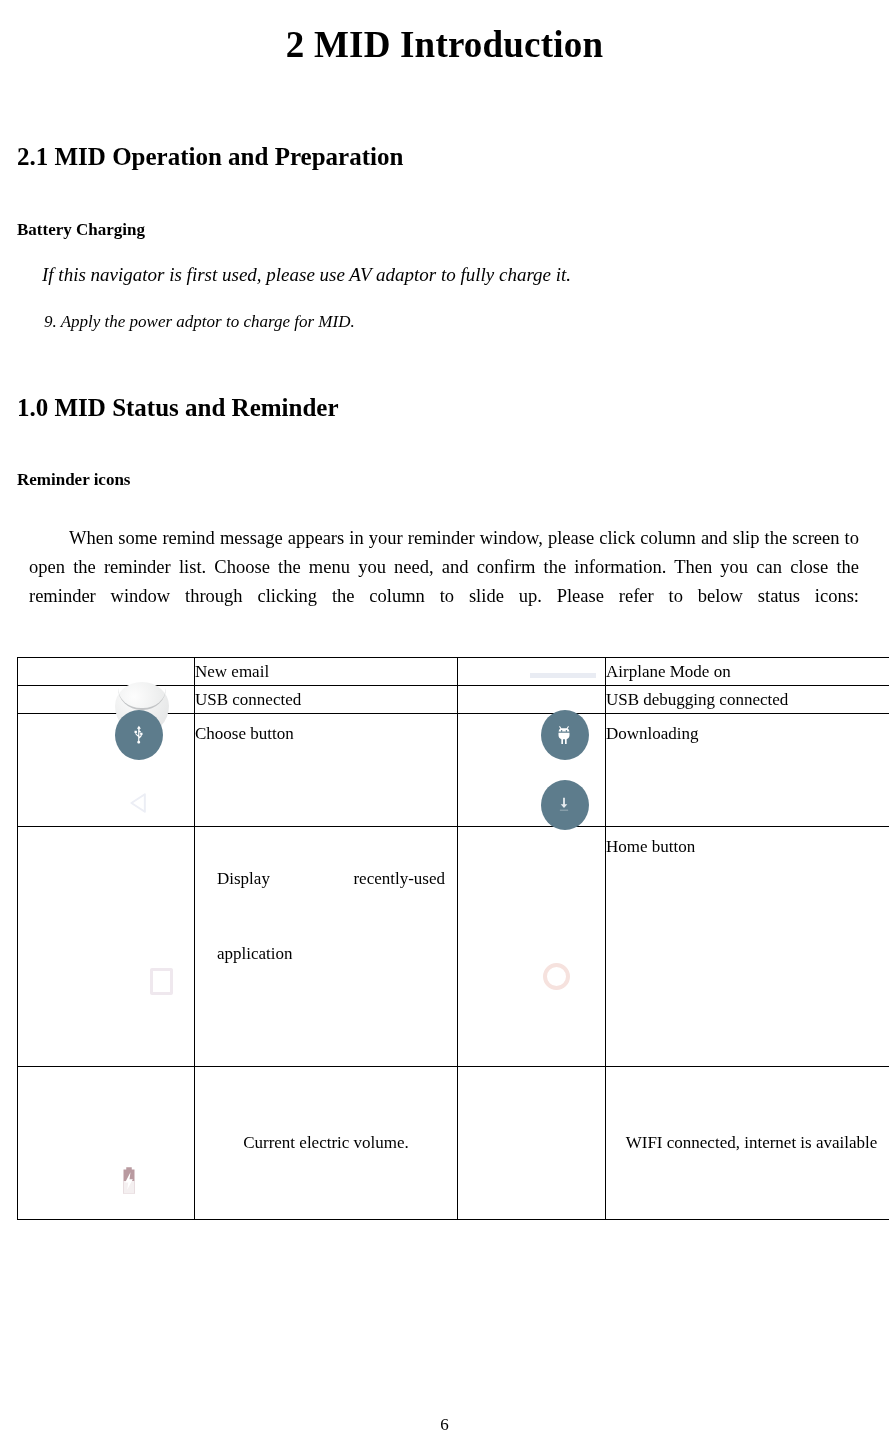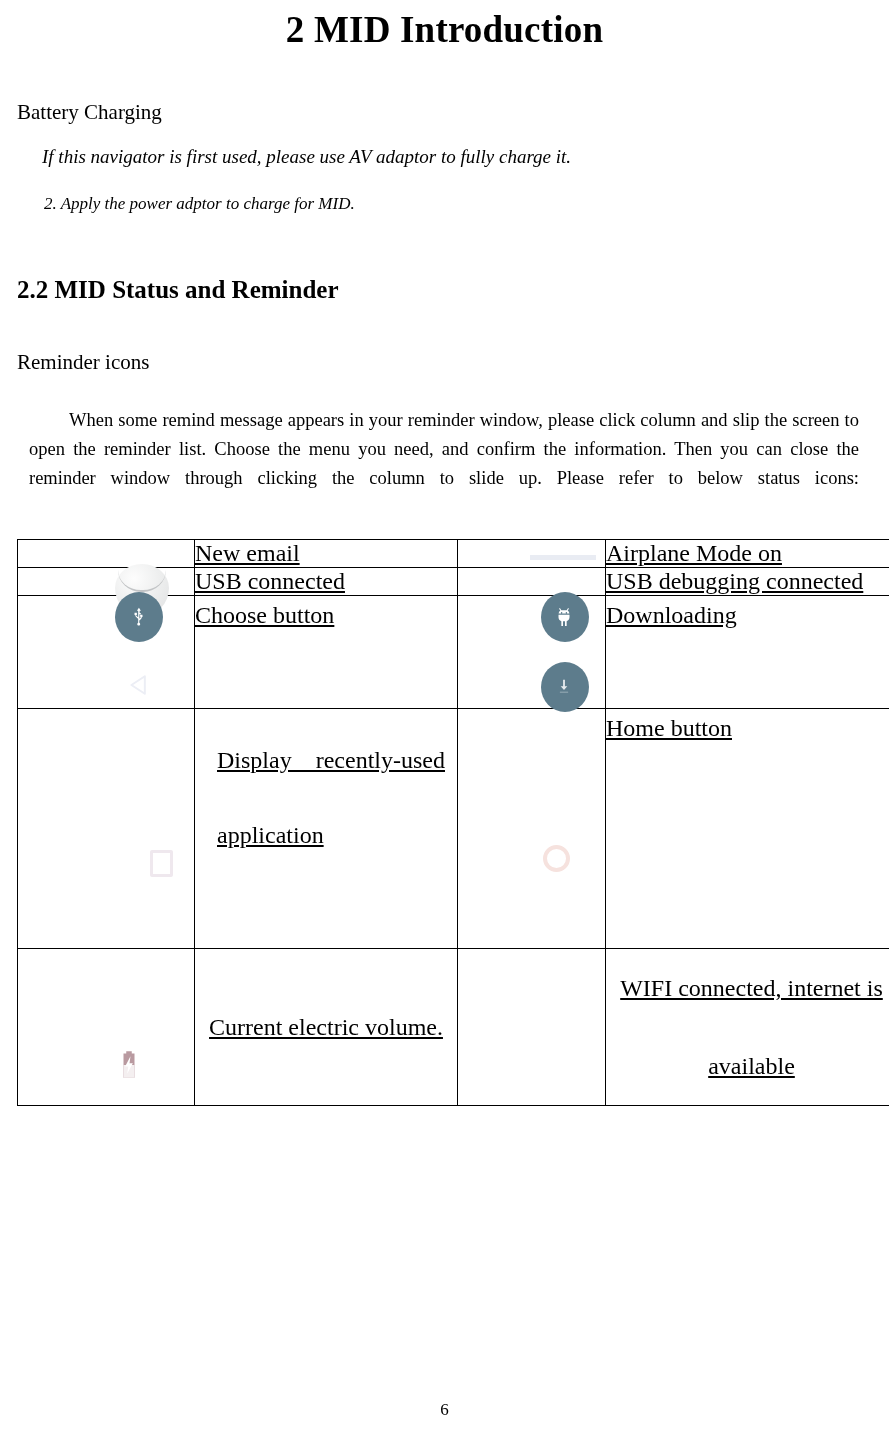--- a/index.html
+++ b/index.html
@@ -22,35 +22,35 @@
     box-sizing: border-box;
     padding: 0 14px;
   }
 
   
   .doc-title {
     text-align: center;
     font-size: 37px;
     font-weight: bold;
     letter-spacing: 0.2px;
-    margin: 0;
+    margin: 15px;
     padding-top: 4px;
     line-height: 52px;
   }
   .h2 {
     font-size: 25px;
     font-weight: bold;
     margin: 0;
     line-height: 34px;
   }
   .h2-1 { padding-top: 54px; padding-left: 3px; }
   .h2-2 { padding-top: 55px; padding-left: 3px; }
   .h3 {
-    font-size: 21px;
-    font-weight: normal;
+    font-size: 17px;
+    font-weight: bold;
     margin: 0;
     line-height: 24px;
   }
   .h3-battery { padding-top: 44px; padding-left: 3px; }
   .h3-reminder { padding-top: 43px; padding-left: 3px; }
 
   
   .body-line {
     font-size: 19px;
     line-height: 28px;
@@ -92,24 +92,23 @@
   .col-icon { width: 177px; }
   .col-desc { width: 263px; }
   .col-icon2 { width: 148px; }
   .col-desc2 { width: 292px; }
 
   .cell-icon {
     text-align: center;
     padding: 7px 0;
   }
   .cell-text {
-    font-size: 24px;
+    font-size: 17px;
     line-height: 27px;
     padding: 8px 12px 8px 22px;
-    text-decoration: underline;
   }
   .cell-text.justified {
     text-align: justify;
     line-height: 75px;
     padding: 14px 12px 0 22px;
   }
   .cell-text.justified::after {
     content: "";
     display: inline-block;
     width: 100%;
@@ -252,28 +251,29 @@
     line-height: 20px;
   }
 </style>
 </head>
 <body>
 
 <div class="page">
 
   <h1 class="doc-title">2 MID Introduction</h1>
 
+  <h2 class="h2 h2-1">2.1 MID Operation and Preparation</h2>
 
   <h3 class="h3 h3-battery">Battery Charging</h3>
 
   <p class="body-line lead-indent">If this navigator is first used, please use AV adaptor to fully charge it.</p>
 
-  <p class="body-line numbered">2. Apply the power adptor to charge for MID.</p>
-
-  <h2 class="h2 h2-2">2.2 MID Status and Reminder</h2>
+  <p class="body-line numbered">9. Apply the power adptor to charge for MID.</p>
+
+  <h2 class="h2 h2-2">1.0 MID Status and Reminder</h2>
 
   <h3 class="h3 h3-reminder">Reminder icons</h3>
 
   <p class="para">When some remind message appears in your reminder window, please click column and slip the screen to open the reminder list. Choose the menu you need, and confirm the information. Then you can close the reminder window through clicking the column to slide up. Please refer to below status icons:</p>
 
   <table class="icon-table">
     <colgroup>
       <col class="col-icon">
         <col class="col-desc">
         <col class="col-icon2">

